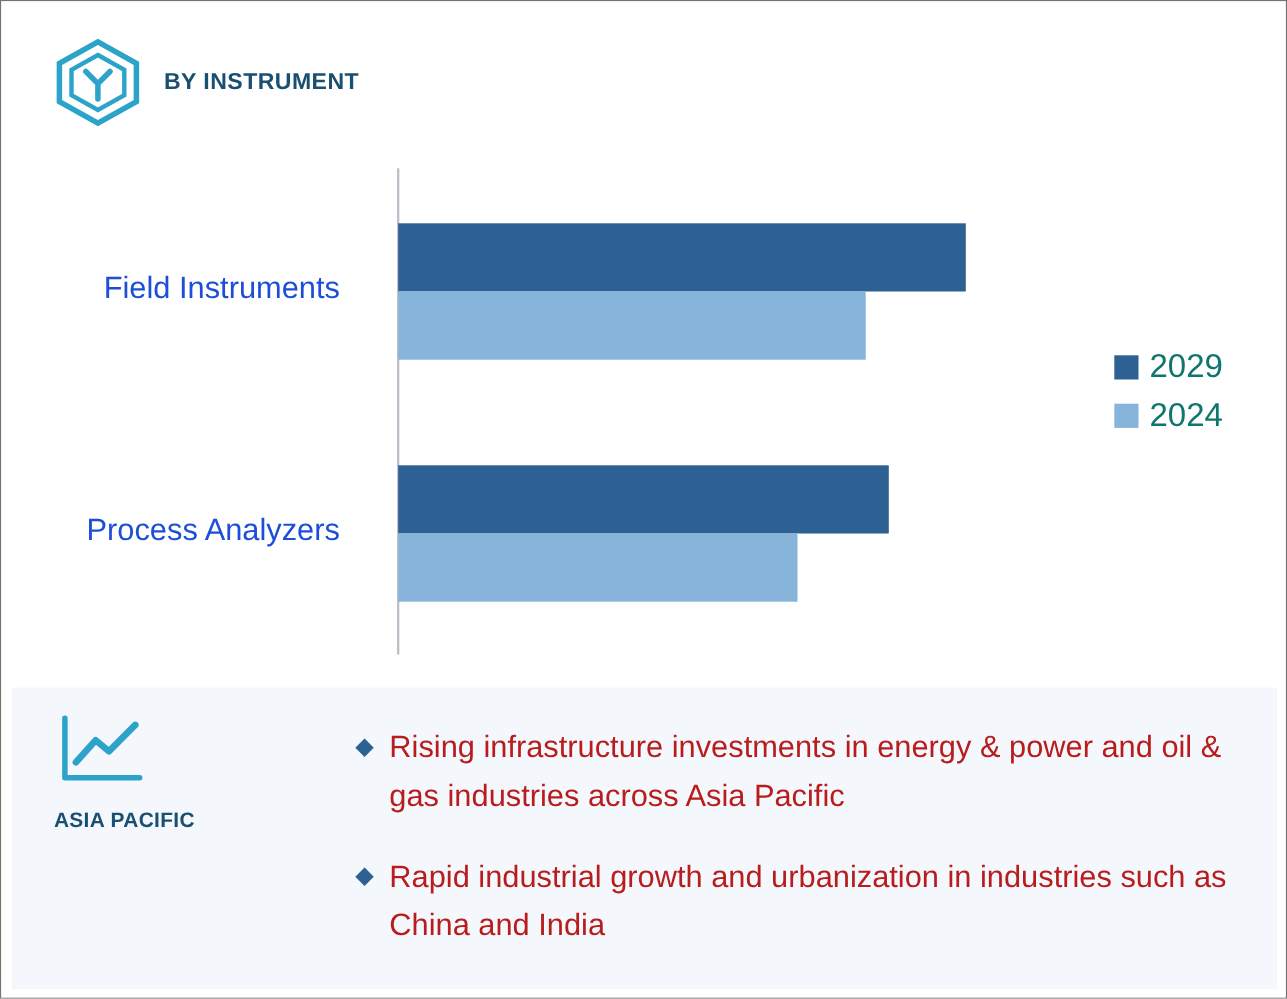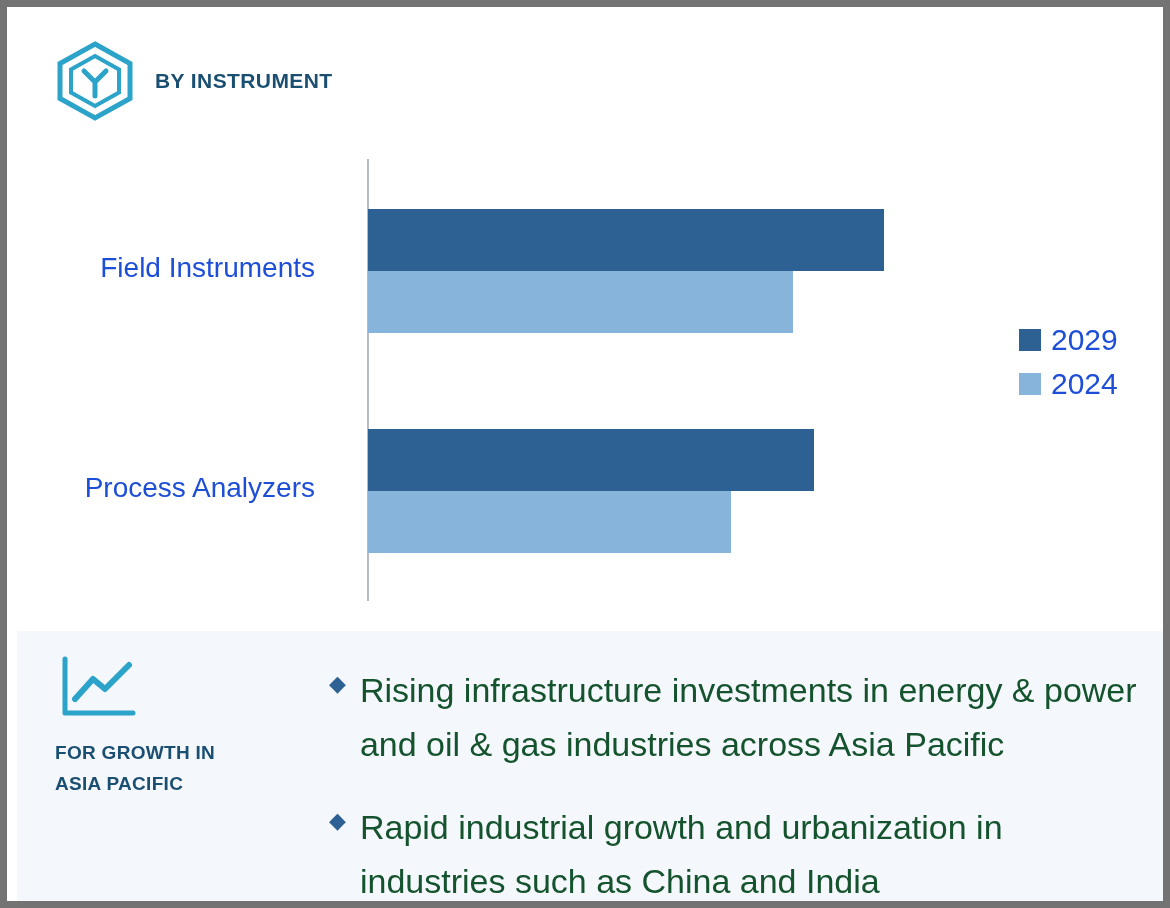--- a/index.html
+++ b/index.html
@@ -13,21 +13,21 @@
     font-family: "Liberation Sans", sans-serif;
     -webkit-font-smoothing: antialiased;
   }
 
   .card {
     position: relative;
     box-sizing: border-box;
     width: 1170px;
     height: 908px;
     background: #ffffff;
-    border: 7px solid #737373;
+    border: 1px solid #737373;
     overflow: hidden;
   }
 
   
   .header {
     position: absolute;
     left: 46px;
     top: 32px;
     display: flex;
     align-items: center;
@@ -102,21 +102,21 @@
     margin-bottom: 14px;
   }
   .legend-swatch {
     width: 22px;
     height: 22px;
     flex: 0 0 22px;
   }
   .legend-swatch.dark  { background: #2e6193; }
   .legend-swatch.light { background: #86b4da; }
   .legend-text {
-    color: #1d4ed8;
+    color: #0f766e;
     font-size: 30px;
     line-height: 1;
   }
 
   
   .footer {
     position: absolute;
     left: 10px;
     top: 624px;
     width: 1150px;
@@ -158,22 +158,22 @@
   }
   .bullet-marker {
     color: #2e6193;
     font-size: 22px;
     line-height: 1.35;
     margin-right: 14px;
     margin-top: 6px;
     flex: 0 0 auto;
   }
   .bullet-text {
-    color: #14532d;
-    font-size: 34px;
+    color: #b91c1c;
+    font-size: 28px;
     line-height: 1.6;
     max-width: 800px;
   }
 </style>
 </head>
 <body>
 
 <div class="card">
 
   <div class="header">
@@ -217,21 +217,20 @@
   <div class="footer">
 
     <div class="footer-left">
       <span class="trend-icon">
         <svg viewBox="0 0 78 64" width="78" height="64" aria-hidden="true">
           <path d="M6,4 L6,58 L74,58" fill="none" stroke="#2ca3c9" stroke-width="5" stroke-linecap="round" stroke-linejoin="round"></path>
           <path d="M16,44 L34,24 L46,34 L70,10" fill="none" stroke="#2ca3c9" stroke-width="6" stroke-linecap="round" stroke-linejoin="round"></path>
         </svg>
       </span>
       <div class="footer-caption">
-        <div>FOR GROWTH IN</div>
         <div>ASIA PACIFIC</div>
       </div>
     </div>
 
     <div class="bullets">
       <div class="bullet">
         <span class="bullet-marker">◆</span>
         <span class="bullet-text">Rising infrastructure investments in energy &amp; power and oil &amp; gas industries across Asia Pacific</span>
       </div>
       <div class="bullet">

